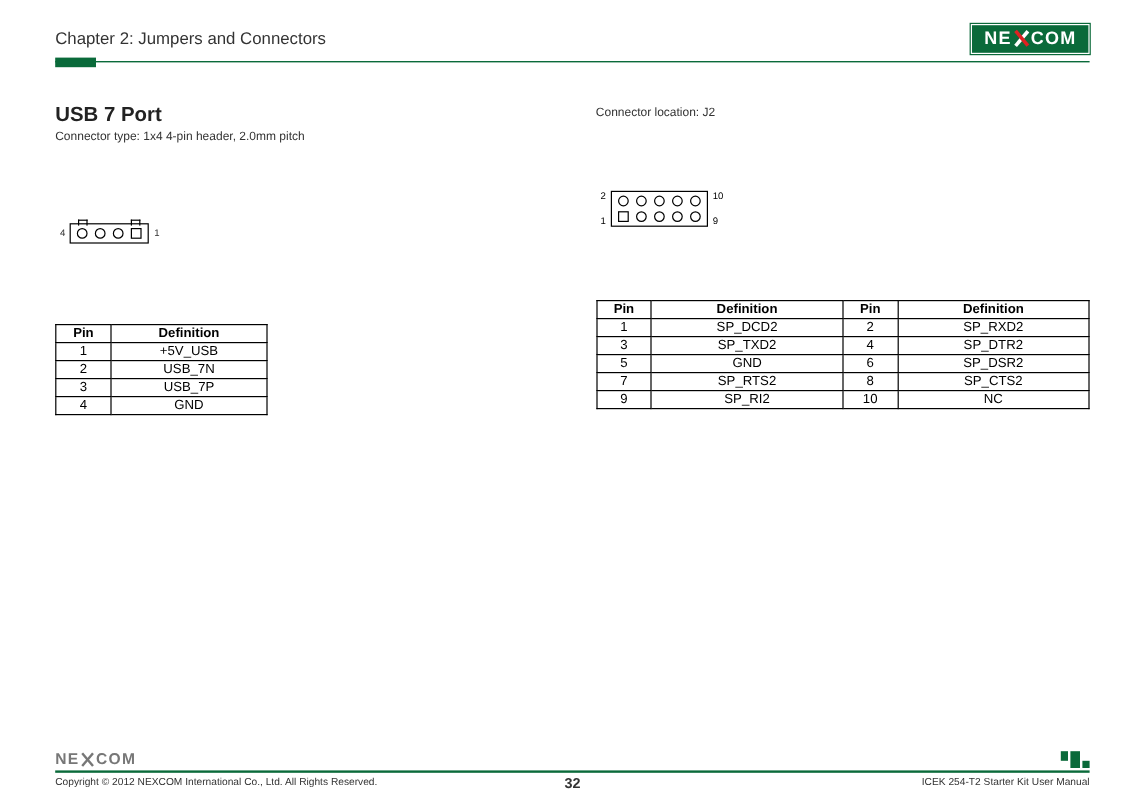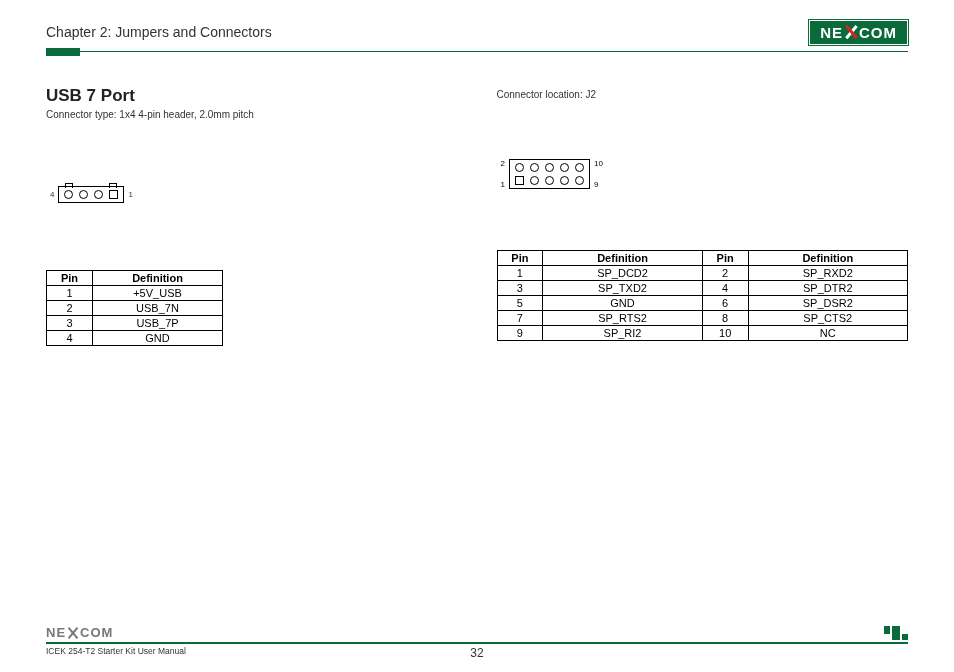--- a/index.html
+++ b/index.html
@@ -209,21 +209,21 @@
     justify-content: space-between;
     font-size: 8.5px;
     color:#333;
     margin-top:2px;
     position: relative;
   }
   .page-num {
     position:absolute;
     left:50%;
     transform:translateX(-50%);
-    font-weight:normal;
+    font-weight:bold;
     font-size: 12px;
   }
 </style>
 </head>
 <body>
 
 <div class="page">
   <div class="header">
     <div class="chapter">Chapter 2: Jumpers and Connectors</div>
     <div class="logo">
@@ -364,16 +364,17 @@
       <span class="x"></span>
       <span>COM</span>
     </div>
     <div class="corner">
       <div class="a"></div>
         <div class="b"></div>
         <div class="c"></div>
     </div>
   </div>
   <div class="footer-text">
+    <span>Copyright © 2012 NEXCOM International Co., Ltd. All Rights Reserved.</span>
     <span class="page-num">32</span>
     <span>ICEK 254-T2 Starter Kit User Manual</span>
   </div>
 </div>
 
 </body></html>

